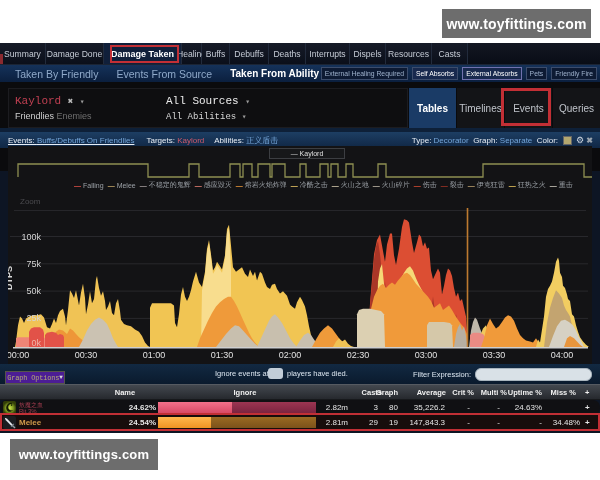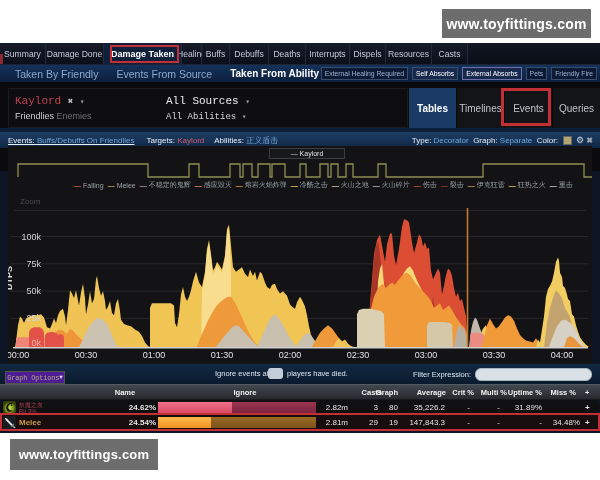--- a/index.html
+++ b/index.html
@@ -224,21 +224,21 @@
         <span class="cell" style="left:19px;width:40px;color:#a33c4f;font-size:6px;line-height:6px;display:block;padding-top:2px;">敖魔之血<br>Rit 3%</span>
         <span class="cell rt" style="left:118px;width:38px;font-weight:bold;">24.62%</span>
         <span class="cell" style="left:158px;top:2px;width:74px;height:11px;background:linear-gradient(#f2718a,#d84a66);"></span>
         <span class="cell" style="left:232px;top:2px;width:84px;height:11px;background:linear-gradient(#9c3552,#7c2440);"></span>
         <span class="cell rt" style="left:310px;width:38px;">2.82m</span>
         <span class="cell rt" style="left:352px;width:26px;">3</span>
         <span class="cell rt" style="left:382px;width:16px;">80</span>
         <span class="cell rt" style="left:398px;width:47px;">35,226.2</span>
         <span class="cell rt" style="left:450px;width:20px;">-</span>
         <span class="cell rt" style="left:480px;width:20px;">-</span>
-        <span class="cell rt" style="left:500px;width:42px;">31.89%</span>
+        <span class="cell rt" style="left:500px;width:42px;">24.63%</span>
         <span class="cell rt" style="left:546px;width:34px;"></span>
         <span class="cell" style="left:585px;width:10px;font-weight:bold;">+</span>
       </div>
 <div class="abs trow" id="row2">
         <svg class="cell" style="left:3px;top:1px;" width="13" height="13">
           <rect width="13" height="13" rx="2" fill="#1b1c20"></rect>
           <path d="M2 2 L4 2.5 L10.5 9.5 L9.2 10.8 L2.5 4 Z" fill="#cdd2d9"></path>
           <path d="M2.3 2.3 L9.6 9.9" stroke="#f2f4f7" stroke-width="0.9"></path>
           <path d="M8 10.6 L10.9 7.9" stroke="#7d838c" stroke-width="1.1"></path>
           <path d="M10.2 10.2 L12 12" stroke="#9aa0a8" stroke-width="1.4"></path>

